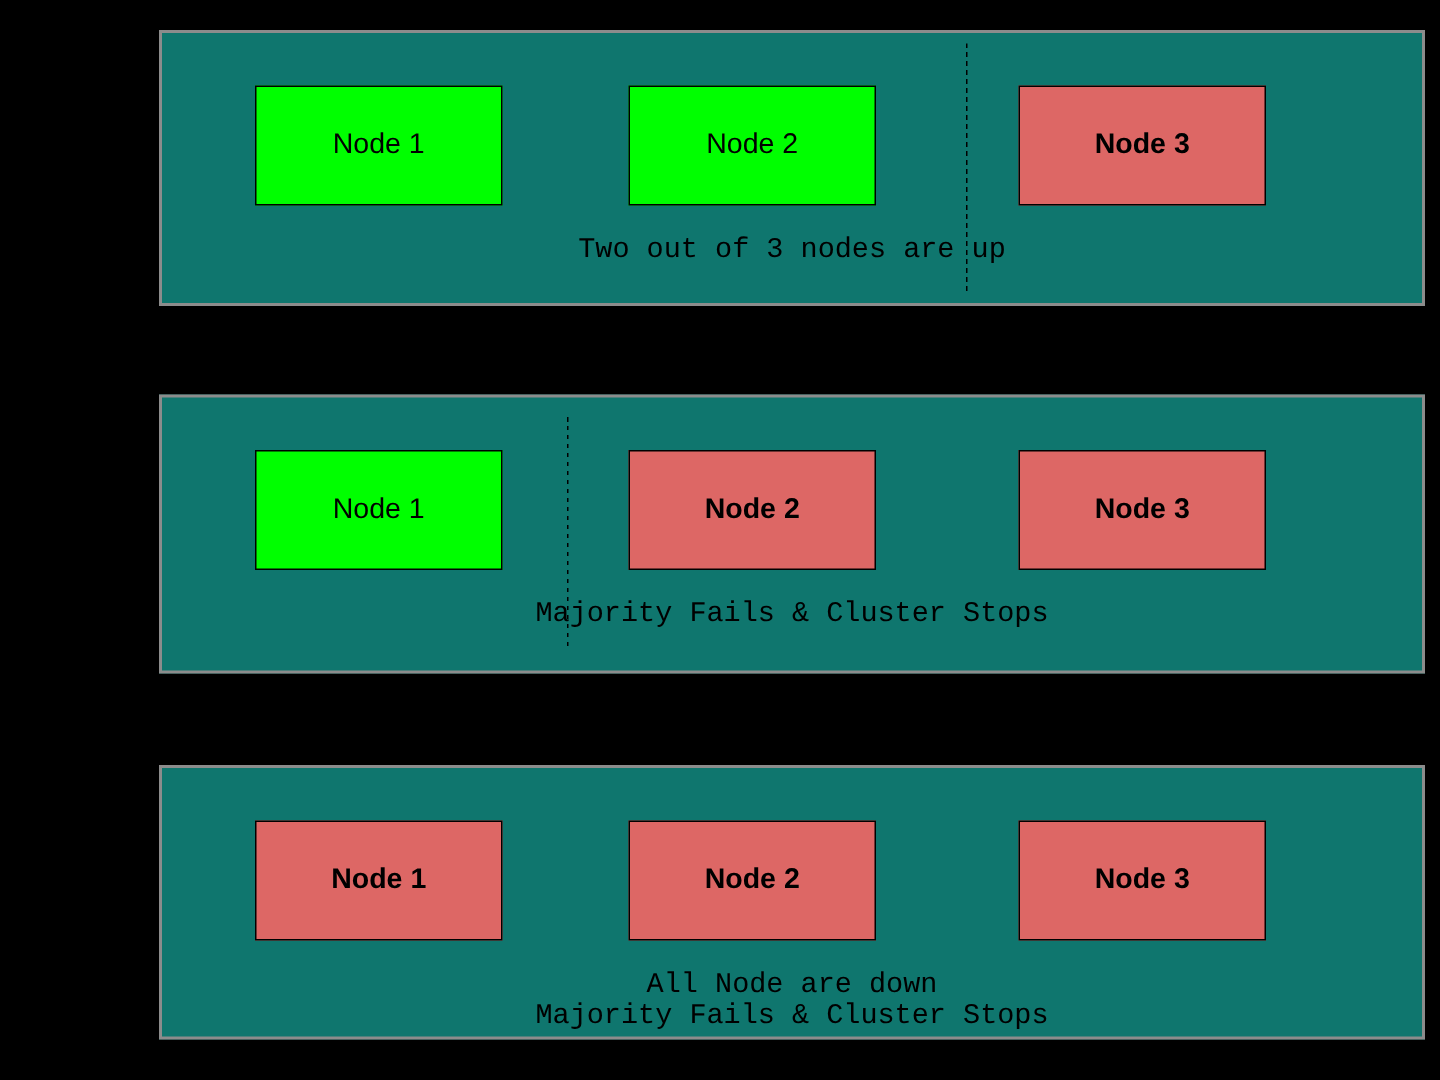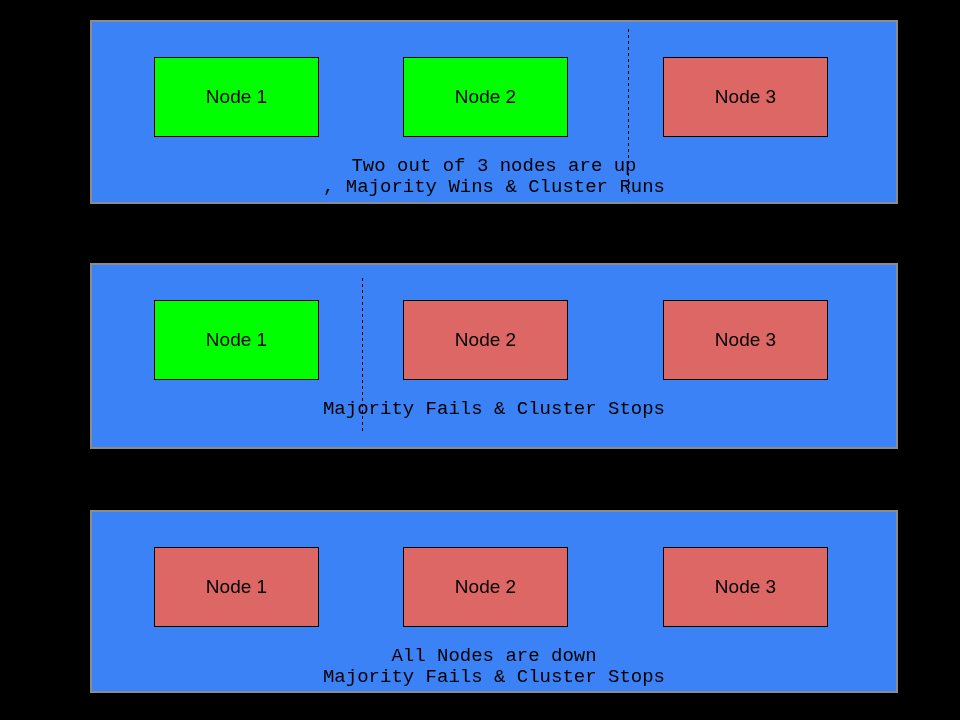--- a/index.html
+++ b/index.html
@@ -10,45 +10,46 @@
     width: 960px;
     height: 720px;
     background: #000000;
     position: relative;
     font-family: "Liberation Sans", "DejaVu Sans", sans-serif;
     color: #000000;
     overflow: hidden;
   }
   .panel {
     position: absolute;
-    left: 90px;
+    left: 106px;
     width: 804px;
-    background: #3b82f6;
+    background: #0f766e;
     border: 2px solid #8c8c8c;
+    padding-left: 36px;
   }
   .panel.p1 { top: 20px;  height: 180px; }
   .panel.p2 { top: 263px; height: 182px; }
   .panel.p3 { top: 510px; height: 179px; }
 
   .node {
     position: absolute;
     top: 35px;
     width: 163px;
     height: 78px;
     border: 1px solid #000000;
     display: flex;
     align-items: center;
     justify-content: center;
   }
   .node.n1 { left: 62px; }
   .node.n2 { left: 311px; }
   .node.n3 { left: 571px; }
 
   .node[data-status="up"]   { background: #00ff00; }
-  .node[data-status="down"] { background: #dd6765; }
+  .node[data-status="down"] { background: #dd6765; font-weight: bold; }
 
   .node-label {
     font-size: 19px;
     color: #000000;
     white-space: nowrap;
   }
 
   .divider {
     position: absolute;
     width: 1px;
@@ -82,21 +83,20 @@
   </div>
   <div class="node n2" data-status="up">
     <span class="node-label">Node 2</span>
   </div>
   <div class="divider"></div>
   <div class="node n3" data-status="down">
     <span class="node-label">Node 3</span>
   </div>
   <div class="caption">
     <div>Two out of 3 nodes are up</div>
-    <div>, Majority Wins &amp; Cluster Runs</div>
   </div>
 </div>
 
 <div class="panel p2">
   <div class="node n1" data-status="up">
     <span class="node-label">Node 1</span>
   </div>
   <div class="divider"></div>
   <div class="node n2" data-status="down">
     <span class="node-label">Node 2</span>
@@ -113,16 +113,16 @@
   <div class="node n1" data-status="down">
     <span class="node-label">Node 1</span>
   </div>
   <div class="node n2" data-status="down">
     <span class="node-label">Node 2</span>
   </div>
   <div class="node n3" data-status="down">
     <span class="node-label">Node 3</span>
   </div>
   <div class="caption">
-    <div>All Nodes are down</div>
+    <div>All Node are down</div>
     <div>Majority Fails &amp; Cluster Stops</div>
   </div>
 </div>
 
 </body></html>

